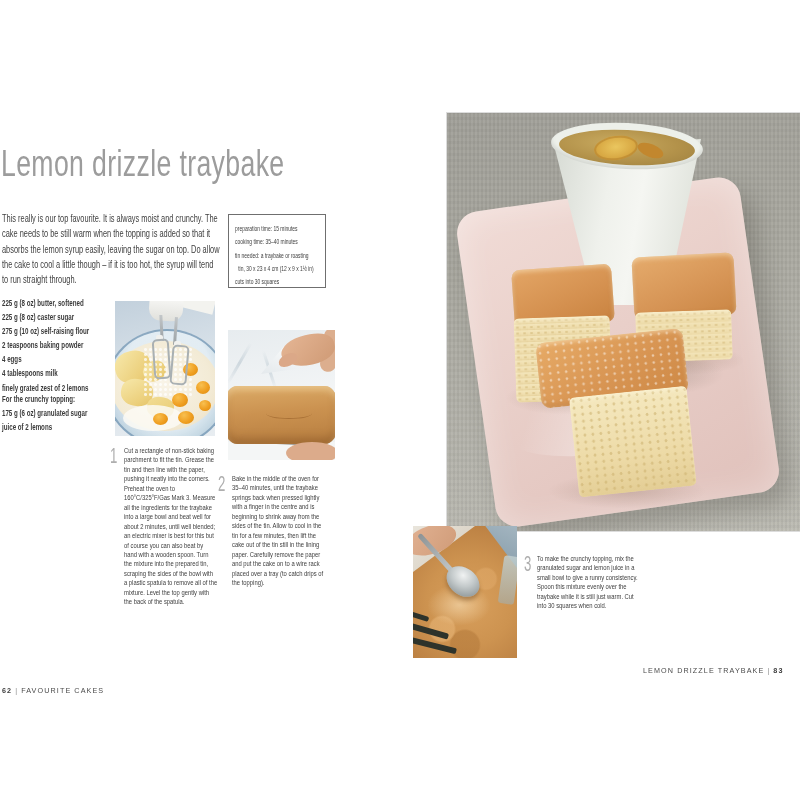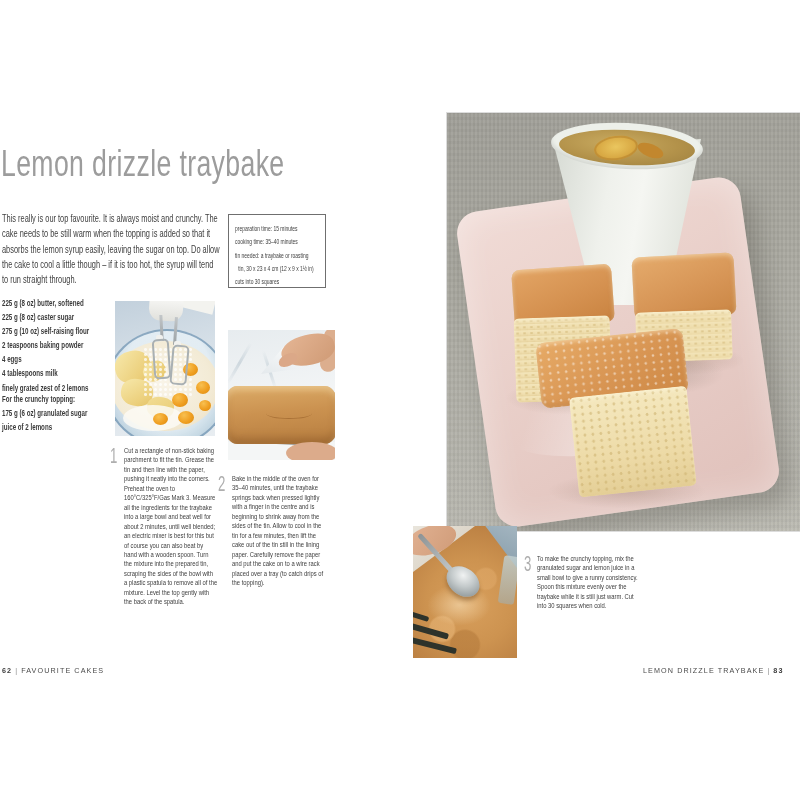--- a/index.html
+++ b/index.html
@@ -23,21 +23,21 @@
   .step-num{font-size:22px;color:#aeaeae;transform:scaleX(0.6);transform-origin:0 0;}
   .step-text{font-size:8px;line-height:9.45px;color:#3d3d3d;
              transform:scaleX(0.73);transform-origin:0 0;text-align:left;}
   .st1{left:110px;top:443px;} .st1t{left:124px;top:446px;width:128px;}
   .st2{left:218px;top:471px;} .st2t{left:232px;top:474px;width:131px;}
   .st3{left:524px;top:551px;} .st3t{left:537px;top:554px;width:142px;}
 
   .footer{top:666px;font-size:7.2px;letter-spacing:1.1px;color:#4a4a4a;white-space:nowrap;}
   .footer .fnum{font-weight:bold;color:#3c3c3c;}
   .footer .fdiv{color:#8a8a8a;padding:0 3px;}
-  .footer-left{left:2px;}
+  .footer-left{left:2px;margin-top:20px;}
   .footer-right{left:643px;}
 
   
   .photo{overflow:hidden;}
   .ph-mix{left:115px;top:301px;width:100px;height:135px;}
   .ph-line{left:228px;top:330px;width:107px;height:130px;}
   .ph-hero{left:446px;top:112px;width:353px;height:418px;border:1px solid #dcdcdc;}
   .ph-spoon{left:413px;top:526px;width:104px;height:132px;}
 
   

